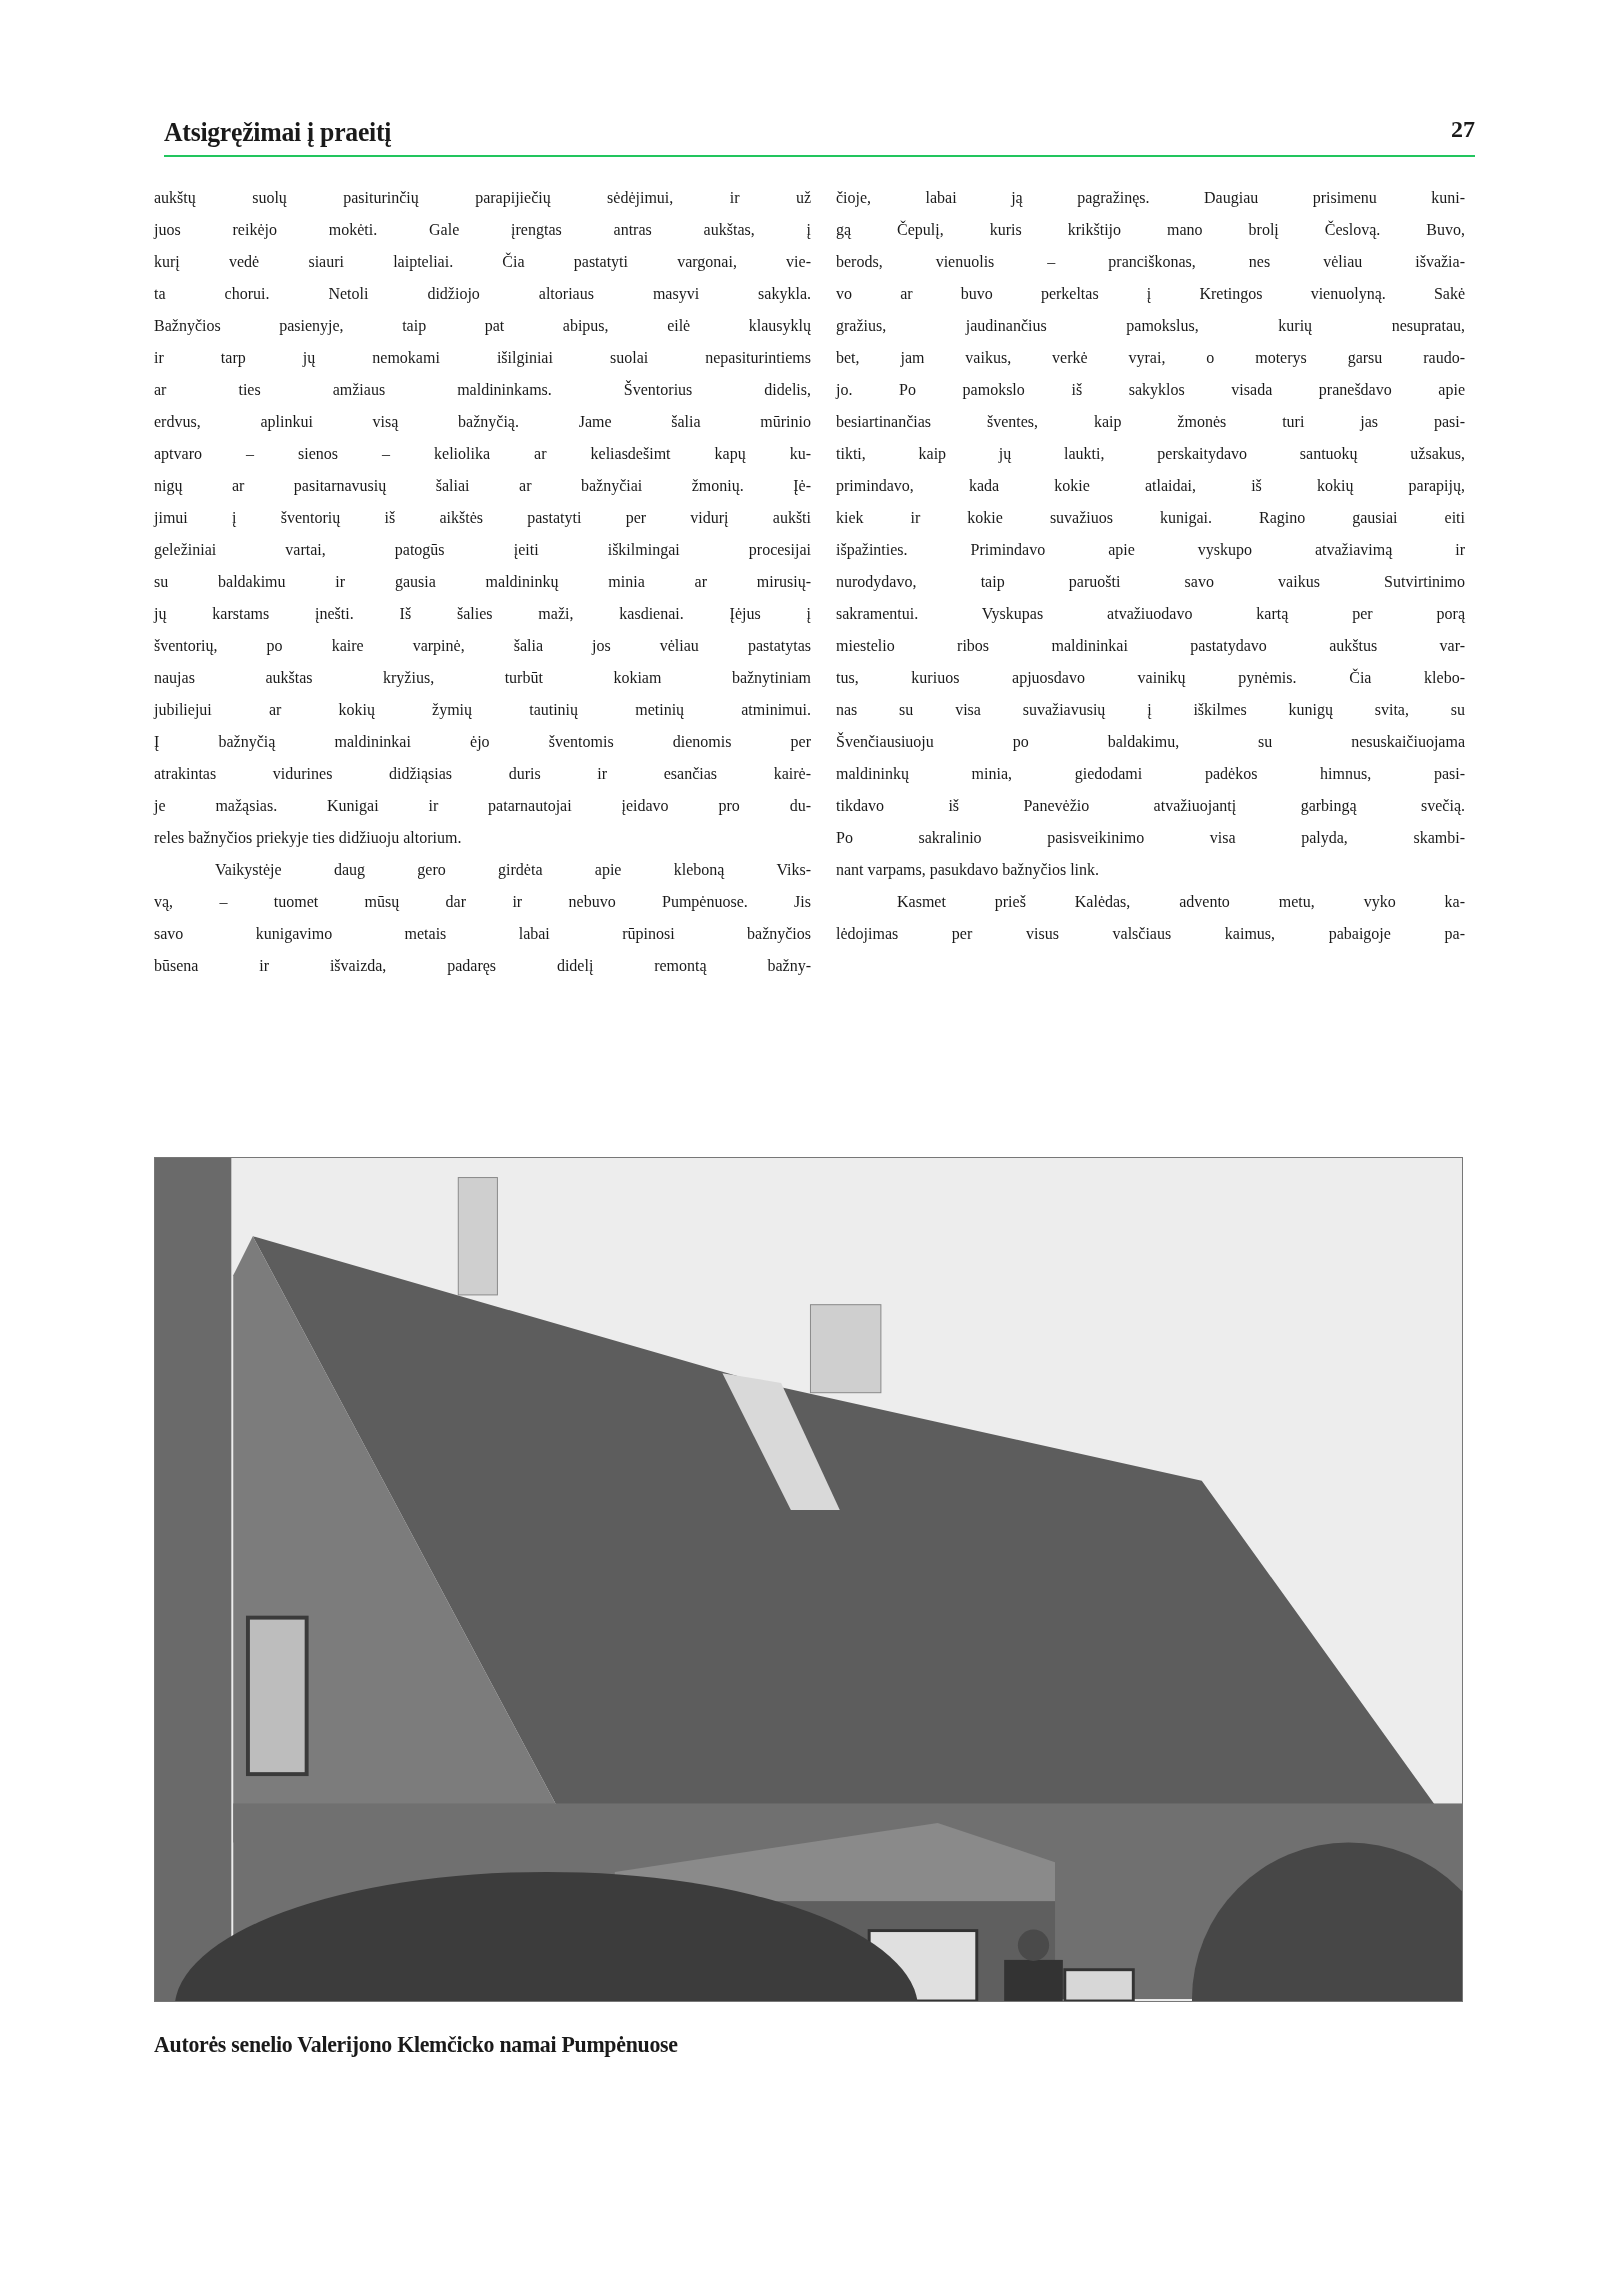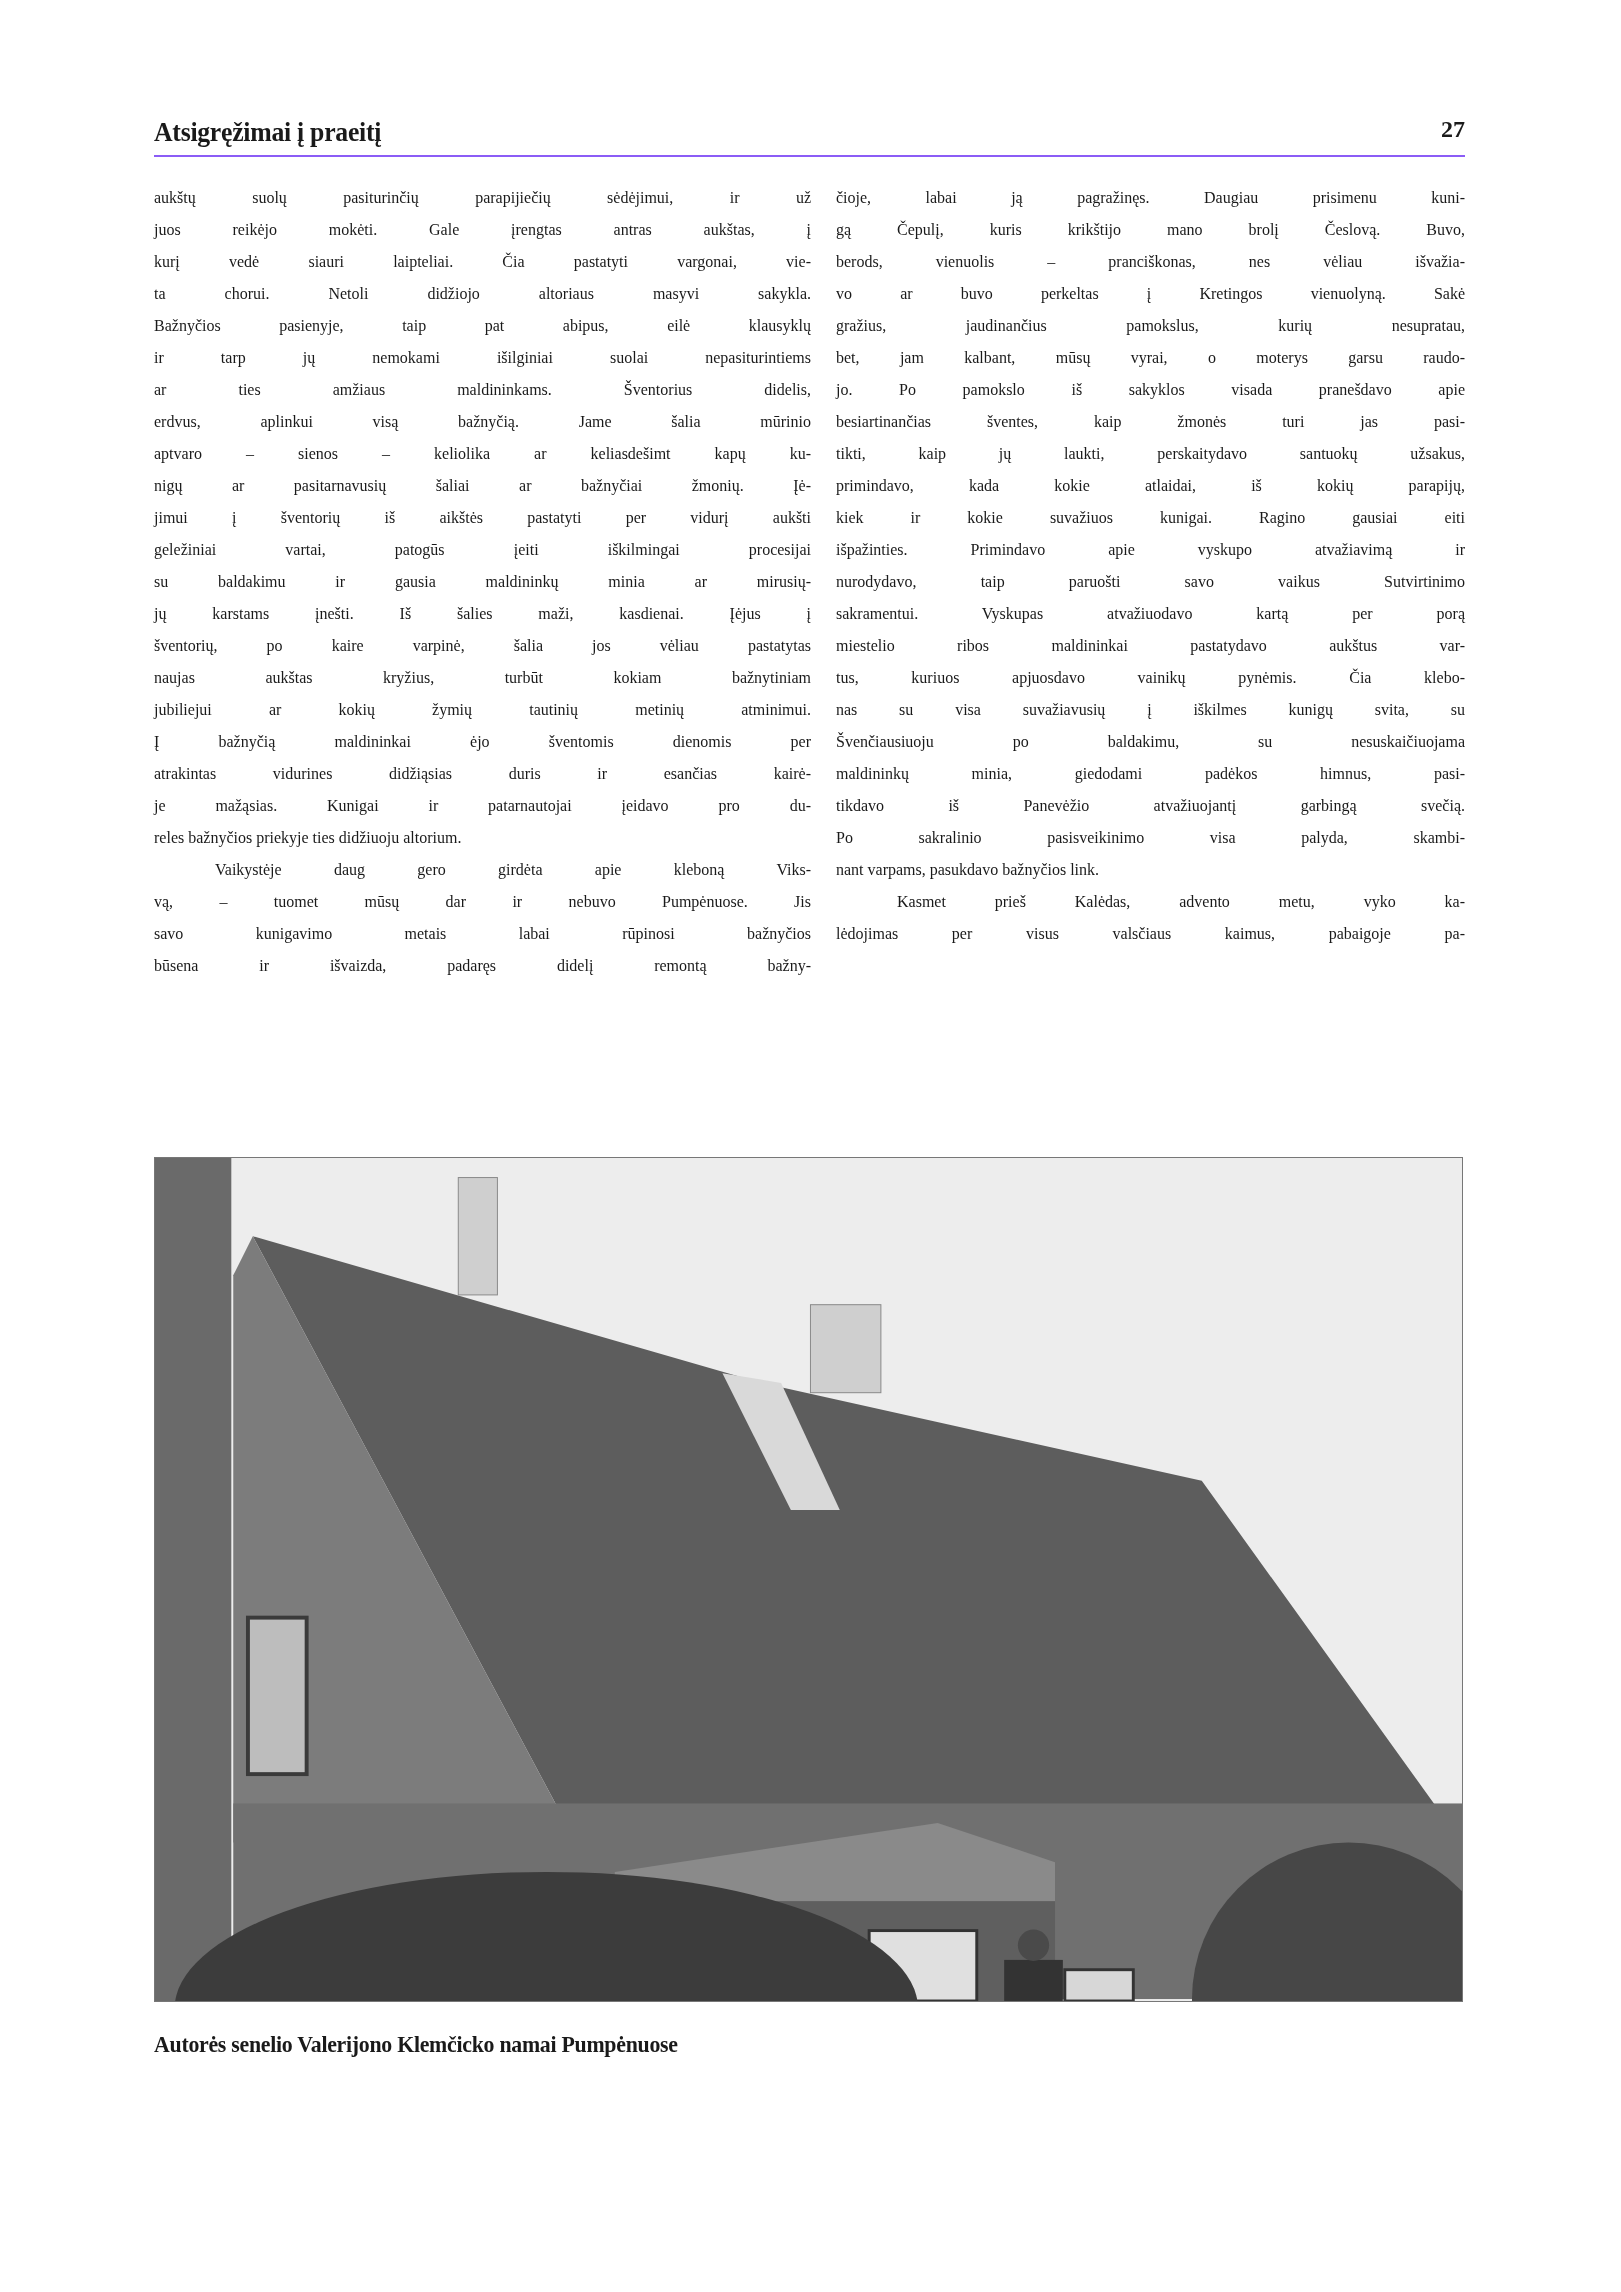--- a/index.html
+++ b/index.html
@@ -1,20 +1,20 @@
 <!DOCTYPE html>
 <html><head>
 <meta charset="utf-8">
 <style>
   html, body { margin: 0; padding: 0; background: #ffffff; }
   body { width: 1621px; height: 2293px; position: relative; overflow: hidden;
          font-family: "Liberation Serif", "DejaVu Serif", serif; color: #1a1a1a; }
 
-  .running-head { position: absolute; left: 154px; top: 110px; width: 1311px; height: 45px;
-                  border-bottom: 2px solid #8b5cf6; }
+  .running-head { position: absolute; left: 164px; top: 110px; width: 1311px; height: 45px;
+                  border-bottom: 2px solid #22c55e; }
   .running-title { position: absolute; left: 0; top: 5.9px; font-weight: bold; font-size: 28px;
                    letter-spacing: -0.3px; transform: scaleX(0.92); transform-origin: left top; }
   .page-number { position: absolute; right: 0; top: 5.9px; font-weight: bold; font-size: 24px; }
 
   .column { position: absolute; top: 182px; font-size: 16px; line-height: 32px;
             text-align: justify; }
   .col-left { left: 154px; width: 657px; }
   .col-right { left: 836px; width: 629px; }
   .line { display: block; white-space: nowrap; text-align-last: justify; }
   .line.last { text-align-last: left; }
@@ -62,21 +62,21 @@
     <span class="line">vą, –  tuomet mūsų dar ir nebuvo  Pumpėnuose. Jis</span>
     <span class="line">savo kunigavimo metais labai rūpinosi bažnyčios</span>
     <span class="line">būsena ir išvaizda, padaręs didelį remontą  bažny-</span>
   </div>
 <div class="column col-right" id="col-right">
     <span class="line">čioje, labai ją pagražinęs. Daugiau prisimenu kuni-</span>
     <span class="line">gą Čepulį, kuris krikštijo mano brolį Česlovą. Buvo,</span>
     <span class="line">berods, vienuolis – pranciškonas, nes vėliau išvažia-</span>
     <span class="line">vo ar buvo perkeltas į Kretingos vienuolyną. Sakė</span>
     <span class="line">gražius, jaudinančius pamokslus, kurių nesupratau,</span>
-    <span class="line">bet, jam kalbant, mūsų vyrai, o moterys garsu raudo-</span>
+    <span class="line">bet, jam vaikus, verkė vyrai, o moterys garsu raudo-</span>
     <span class="line">jo. Po pamokslo iš sakyklos visada pranešdavo apie</span>
     <span class="line">besiartinančias šventes, kaip žmonės turi jas pasi-</span>
     <span class="line">tikti, kaip jų laukti, perskaitydavo santuokų užsakus,</span>
     <span class="line">primindavo, kada kokie atlaidai, iš kokių parapijų,</span>
     <span class="line">kiek ir kokie suvažiuos kunigai. Ragino gausiai eiti</span>
     <span class="line">išpažinties. Primindavo apie vyskupo atvažiavimą ir</span>
     <span class="line">nurodydavo, taip paruošti savo vaikus Sutvirtinimo</span>
     <span class="line">sakramentui. Vyskupas atvažiuodavo kartą per porą</span>
     <span class="line">miestelio ribos maldininkai pastatydavo aukštus var-</span>
     <span class="line">tus, kuriuos apjuosdavo vainikų pynėmis. Čia klebo-</span>

